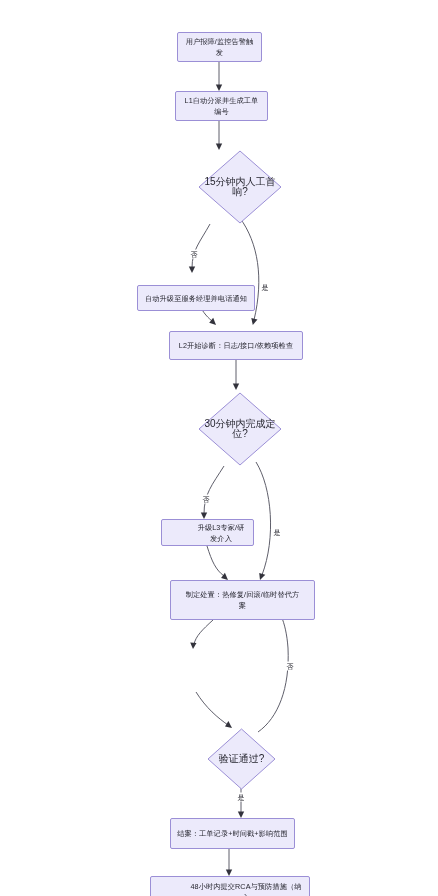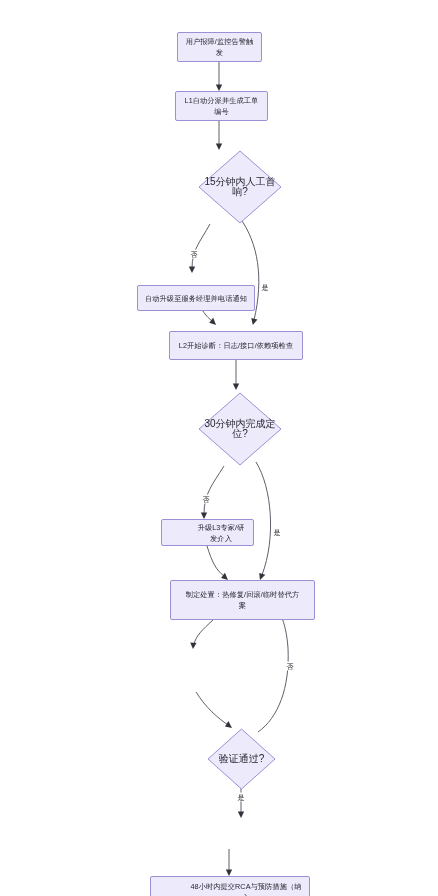--- a/index.html
+++ b/index.html
@@ -212,20 +212,23 @@
   </div>
 
 
   <div class="node decision" style="left:207px; top:700px; width:69px; height:62px;">
     <svg class="diamond-shape" viewBox="0 0 69 62" preserveAspectRatio="none">
       <polygon class="dpoly" points="34.5,1 68,31 34.5,61 1,31"></polygon>
     </svg>
     <span class="diamond-label">验证通过?</span>
   </div>
 
+  <div class="node process" style="left:170px; top:790px; width:125px; height:31px;">
+    <span class="node-label">结案：工单记录+时间戳+影响范围</span>
+  </div>
 
   <div class="node process" style="left:150px; top:848px; width:160px; height:42px;padding-left:32px;">
     <span class="node-label">48小时内提交RCA与预防措施（纳入
 季度报告）</span>
   </div>
 
   <span class="edge-label" style="left:194px; top:226px;">否</span>
   <span class="edge-label" style="left:265px; top:259px;">是</span>
 
   <span class="edge-label" style="left:206px; top:471px;">否</span>

